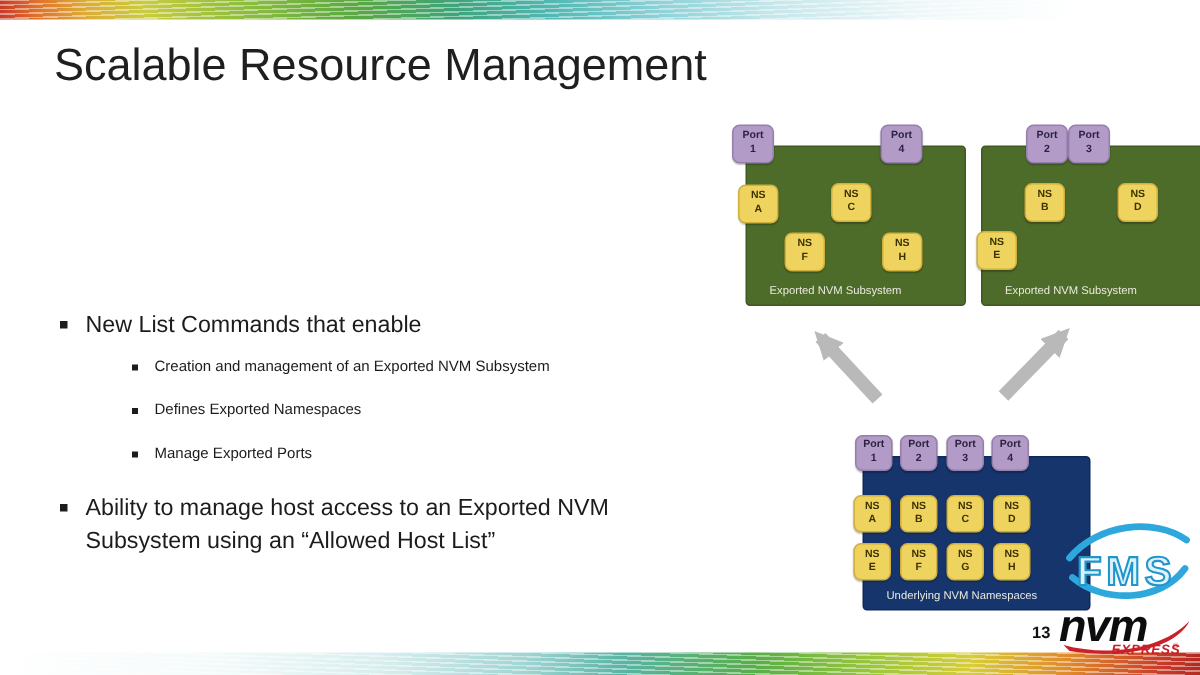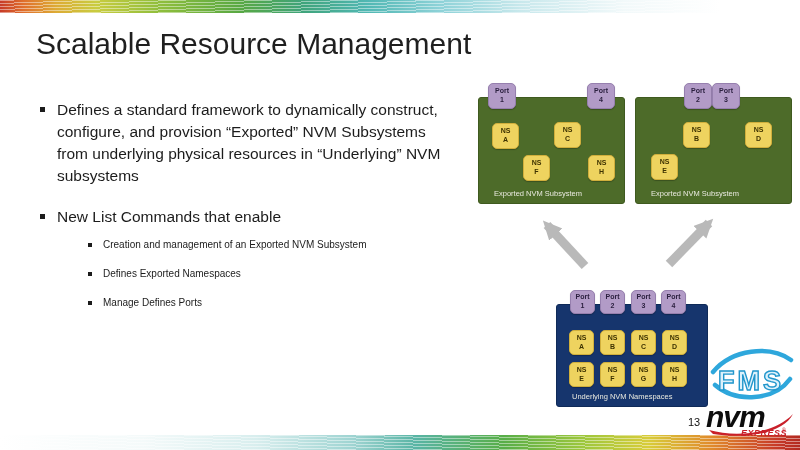--- a/index.html
+++ b/index.html
@@ -27,70 +27,70 @@
     font-size:30px; font-weight:400; color:#1f1f1f; letter-spacing:0;
   }
   
   .bullet{position:absolute; display:flex; color:#1c1c1c;}
   .bullet .sq{flex:0 0 auto; background:#1c1c1c; display:inline-block;}
   .b-l1{left:40px; width:420px; font-size:15.5px; line-height:22px;}
   .b-l1 .sq{width:5px; height:5px; margin:8px 12px 0 0;}
   .b-l2{left:88px; width:400px; font-size:10px; line-height:18px;}
   .b-l2 .sq{width:4px; height:4px; margin:7px 11px 0 0;}
   
-  .subsys{position:absolute; border-radius:3px;}
+  .subsys{position:absolute; border-radius:3px;margin-left:19px;}
   .exported{background:#4d6b29; border:1px solid #3f5a1f;}
   .underlying{background:#16356d; border:1px solid #0f2a58;}
   .subsys-label{position:absolute; left:15px; bottom:5px; color:#e9e9df; font-size:7.5px; white-space:nowrap;}
   
   .chip{
     position:absolute; border-radius:5px; display:flex; align-items:center; justify-content:center;
     text-align:center; font-weight:bold; font-size:7px; line-height:1.25; white-space:pre-line; z-index:3;
   }
   .port{background:#b29bc7; color:#2c2140; border:1px solid #967fae; box-shadow:0 1px 1px rgba(0,0,0,.25);}
   .ns{background:#eed35f; color:#3d3200; border:1px solid #d0af3c; box-shadow:0 1px 1px rgba(0,0,0,.25);}
   .chip.p-sm{width:23px; height:22px;}
   .chip.p-lg{width:26px; height:24px;}
   .chip.n-sm{width:23px; height:23px;}
   .chip.n-lg{width:25px; height:24px;}
   
   .arrows{position:absolute; left:0; top:0; pointer-events:none; z-index:2;}
   
   .fms-logo{position:absolute; left:708px; top:345px; z-index:4;}
   .nvm-logo{position:absolute; left:703px; top:400px; z-index:5;}
-  .page-num{position:absolute; left:688px; top:416px; font-size:11px; font-weight:normal; color:#111; z-index:5;}
+  .page-num{position:absolute; left:688px; top:416px; font-size:11px; font-weight:bold; color:#111; z-index:5;}
 </style>
 </head>
 <body>
 
 <div class="slide">
 
   <div class="bar-top"></div>
 
   <h1 class="title">Scalable Resource Management</h1>
 
-  <div class="bullet b-l1" style="top:99px">
-    <span class="sq"></span>
-    <span>Defines a standard framework to dynamically construct, configure, and provision “Exported” NVM Subsystems from underlying physical resources in “Underlying” NVM subsystems</span>
-  </div>
   <div class="bullet b-l1" style="top:206px">
     <span class="sq"></span>
     <span>New List Commands that enable</span>
   </div>
   <div class="bullet b-l2" style="top:236px">
     <span class="sq"></span>
     <span>Creation and management of an Exported NVM Subsystem</span>
   </div>
   <div class="bullet b-l2" style="top:265px">
     <span class="sq"></span>
     <span>Defines Exported Namespaces</span>
   </div>
   <div class="bullet b-l2" style="top:294px">
     <span class="sq"></span>
-    <span>Manage Defines Ports</span>
+    <span>Manage Exported Ports</span>
+  </div>
+  <div class="bullet b-l1" style="top:328px">
+    <span class="sq"></span>
+    <span>Ability to manage host access to an Exported NVM Subsystem using an “Allowed Host List”</span>
   </div>
 
   <div class="subsys exported" style="left:478px; top:97px; width:145px; height:105px;">
     <span class="subsys-label">Exported NVM Subsystem</span>
   </div>
   <div class="chip port p-lg" style="left:488px; top:83px;">Port
 1</div>
   <div class="chip port p-lg" style="left:587px; top:83px;">Port
 4</div>
   <div class="chip ns n-lg" style="left:492px; top:123px;">NS

